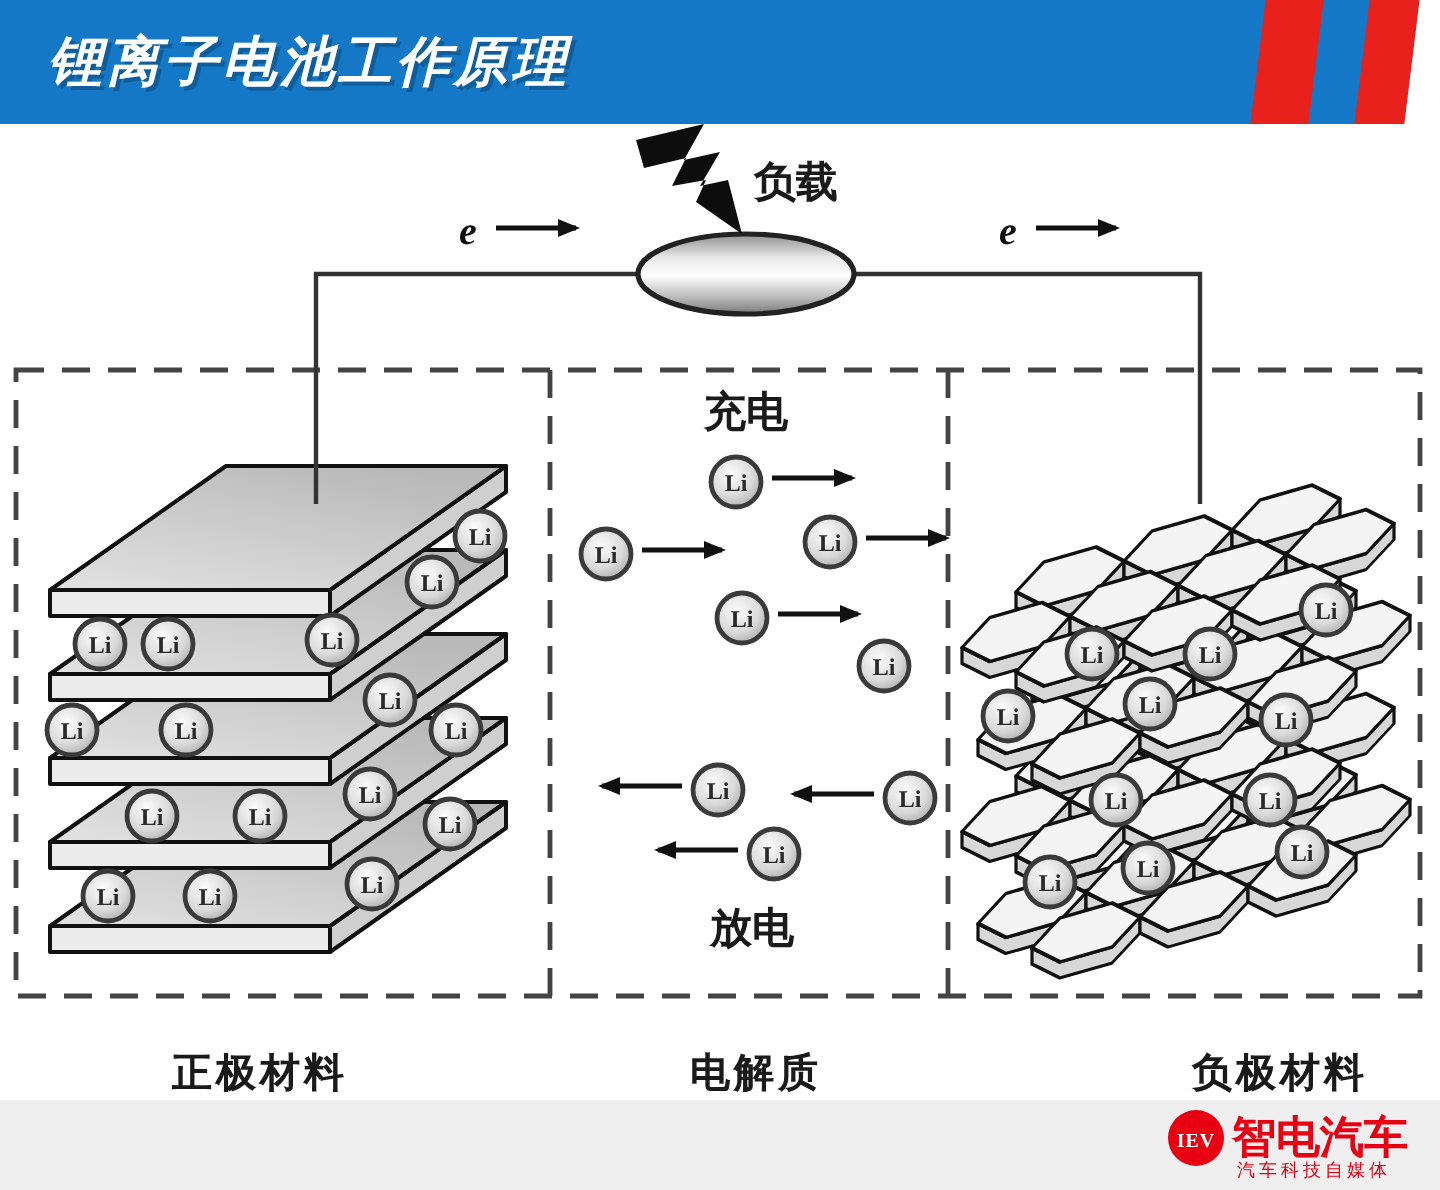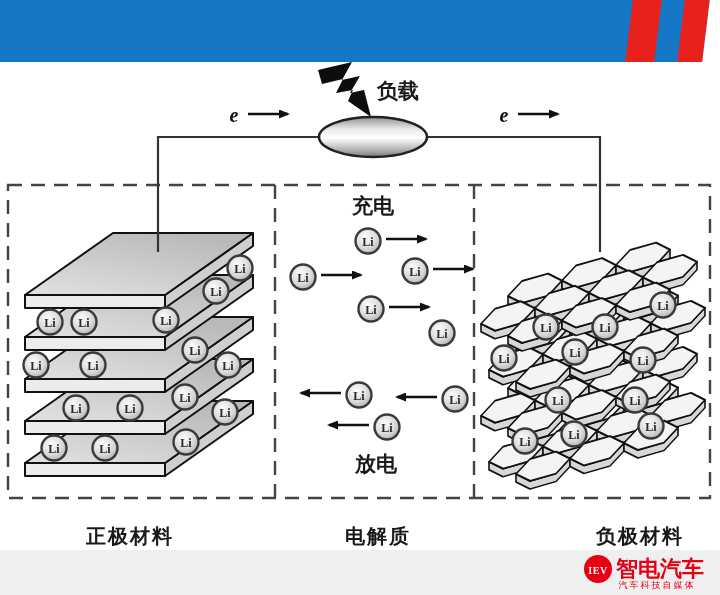--- a/index.html
+++ b/index.html
@@ -348,15 +348,16 @@
       <text x="598" y="573.5" font-size="10" font-weight="bold" text-anchor="middle" fill="#ffffff" font-family="Liberation Serif, serif" letter-spacing="0.5">IEV</text>
       <text class="logo-red-text" x="616" y="576" font-size="22" font-weight="bold" fill="#E60012">智电汽车</text>
       <text class="logo-red-text" x="657" y="588" font-size="9" letter-spacing="2" text-anchor="middle" fill="#E60012">汽车科技自媒体</text>
     </g>
   </svg>
 
   <div id="header" style="background-color: rgb(20, 120, 198);">
     <div id="stripe1" class="stripe" style="background-color: rgb(232, 33, 29);"></div>
     <div id="stripe2" class="stripe" style="background-color: rgb(232, 33, 29);"></div>
     <div id="corner-cut"></div>
+    <div id="title">锂离子电池工作原理</div>
   </div>
 
 </div>
 
 </body></html>

